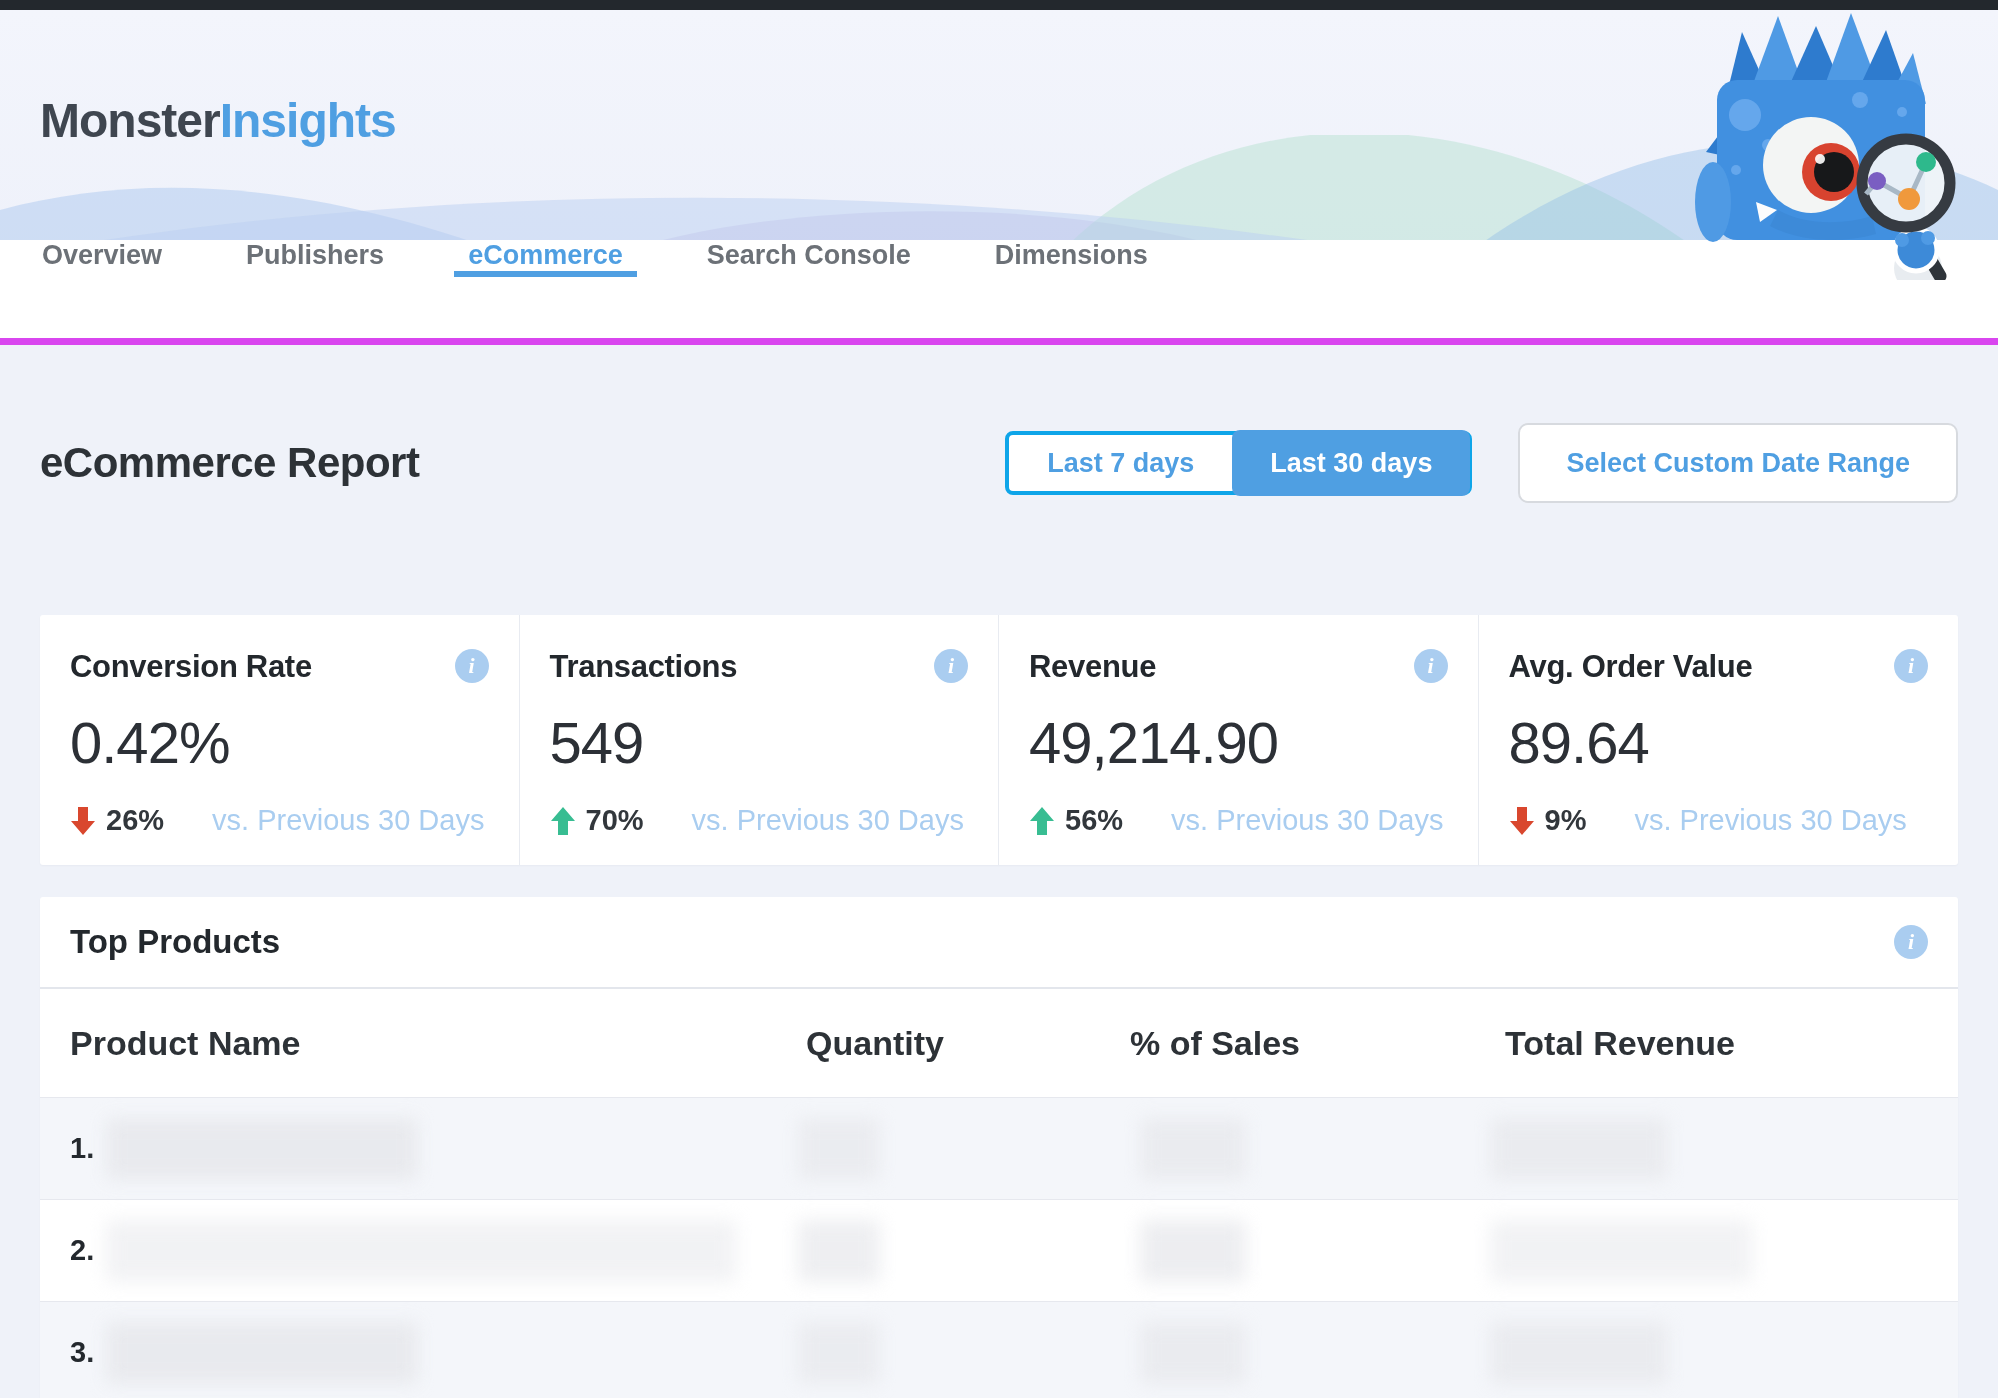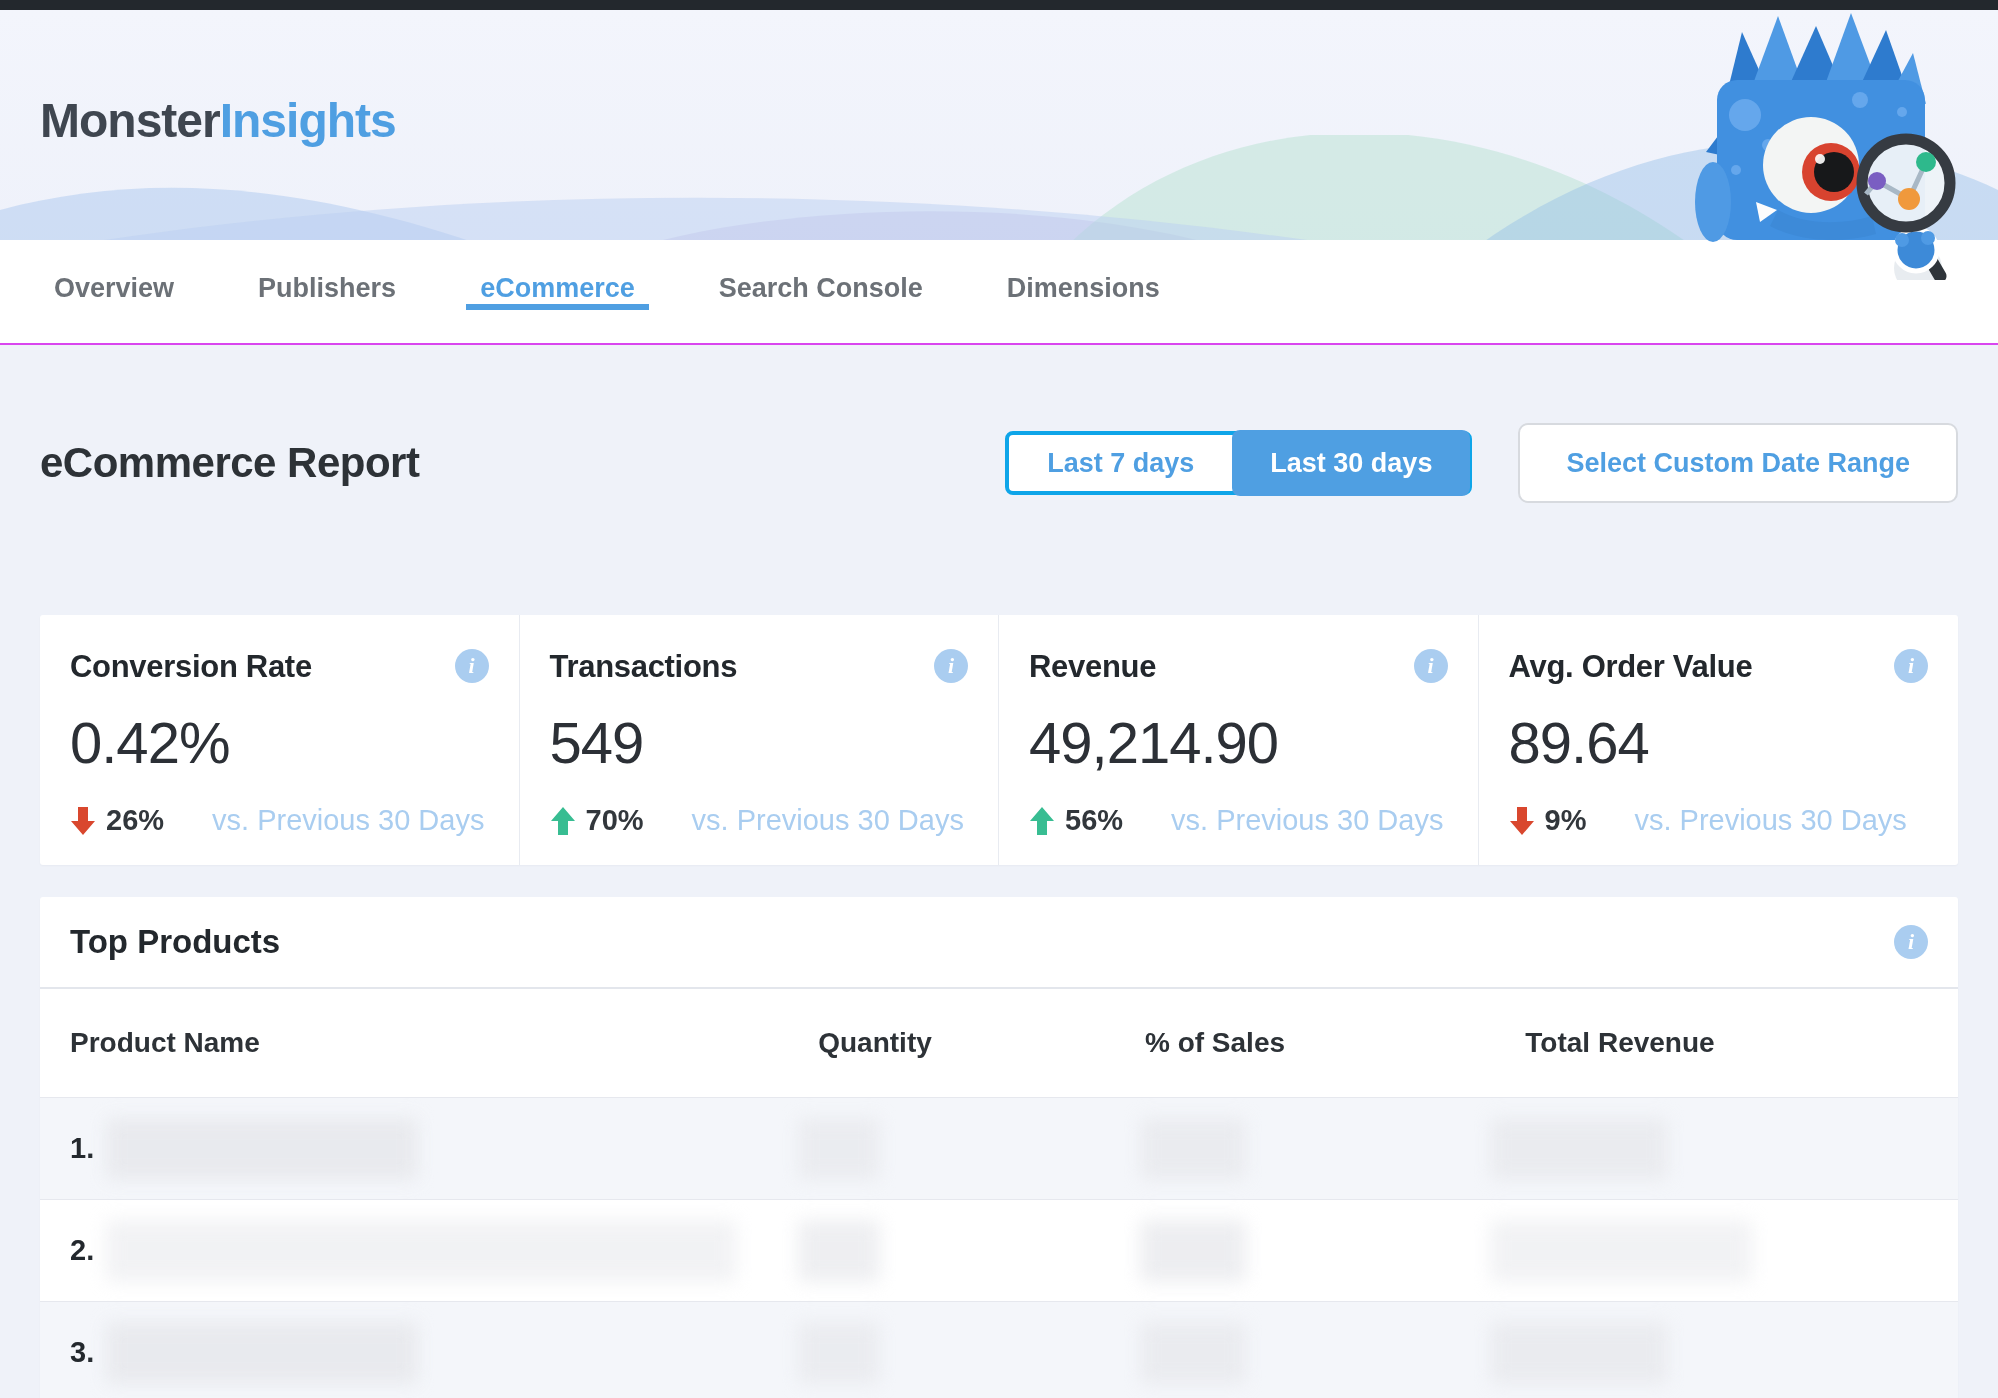--- a/index.html
+++ b/index.html
@@ -14,21 +14,21 @@
   .header { position:absolute; top:10px; left:0; right:0; height:265px;
             background:linear-gradient(180deg,#f3f5fc 0%,#eef1fa 100%); overflow:hidden; }
   .waves { position:absolute; bottom:0; left:0; width:100%; height:140px; }
   .logo { position:absolute; left:40px; top:83px; font-size:48px; font-weight:700; letter-spacing:-1px; z-index:3; }
   .logo .p1 { color:#3f4650; }
   .logo .p2 { color:#4f9fe2; }
   .mascot { position:absolute; top:12px; right:18px; width:330px; height:268px; z-index:9; pointer-events:none; }
 
   
   .tabbar { position:absolute; top:240px; left:0; right:0; height:105px; background:#ffffff;
-            border-bottom:2px solid #d946ef; display:flex; align-items:center; padding-left:40px; z-index:5; }
+            border-bottom:7px solid #d946ef; display:flex; align-items:flex-start; padding-left:28px; z-index:5; }
   .tab { display:flex; align-items:center; padding:0 14px; margin-right:56px; font-size:27px; font-weight:700;
          color:#6c7177; border-bottom:6px solid transparent; cursor:pointer; }
   .tab.active { color:#4f9fe2; border-bottom-color:#4f9fe2; }
 
   
   .main { position:absolute; top:345px; left:0; right:0; bottom:0; padding:0 40px; }
 
   .report-head { margin-top:78px; display:flex; align-items:center; }
   .report-title { font-size:42px; font-weight:700; color:#2d3237; letter-spacing:-0.5px; }
   .date-controls { margin-left:auto; display:flex; align-items:center; }
@@ -54,21 +54,21 @@
   .arrow-svg { width:26px; height:28px; }
   .delta-val { margin-left:10px; font-size:29px; font-weight:700; color:#32373c; }
   .compare { margin-left:48px; font-size:29px; font-weight:500; color:#a9cdf0;text-align:right; }
 
   
   .top-products { margin-top:32px; background:#ffffff; border-radius:3px 3px 0 0; box-shadow:0 1px 2px rgba(40,50,70,.04); }
   .tp-head { height:92px; display:flex; align-items:center; padding:0 30px; border-bottom:2px solid #e3e6ec; }
   .tp-title { font-size:33px; font-weight:700; color:#23282d; }
   .tp-head .info-dot { margin-left:auto; }
   .tp-table-head { display:grid; grid-template-columns:700px 270px 410px 400px 1fr; height:108px; align-items:center;
-                   font-size:28px; font-weight:700; color:#2d3237; }
+                   font-size:34px; font-weight:700; color:#2d3237; }
   .tp-table-head .c1 { padding-left:30px; }
   .c2,.c3,.c4 { text-align:center; }
   .tp-row { position:relative; display:grid; grid-template-columns:700px 270px 410px 400px 1fr; height:102px;
             align-items:center; border-top:1px solid #e6e8ee; }
   .tp-row.odd { background:#f4f6fa; }
   .tp-row .rank { padding-left:30px; font-size:29px; font-weight:700; color:#23282d; }
   .blur-block { position:absolute; top:20px; height:62px; background:#e7e8ec; border-radius:4px; filter:blur(9px); opacity:.85; }
   .bb-name { left:66px; width:312px; }
   .tp-row.wide .bb-name { width:630px; opacity:.55; }
   .bb-qty { left:758px; width:82px; opacity:.7; }

